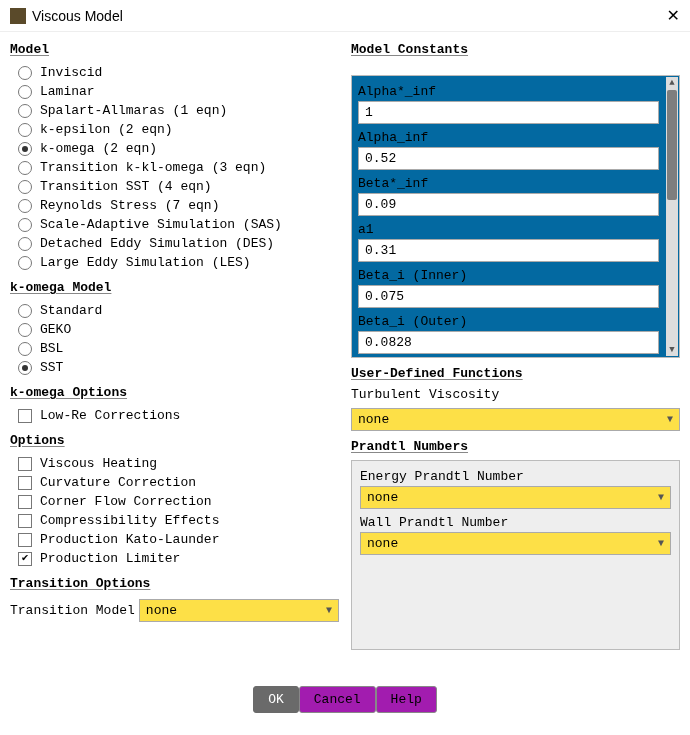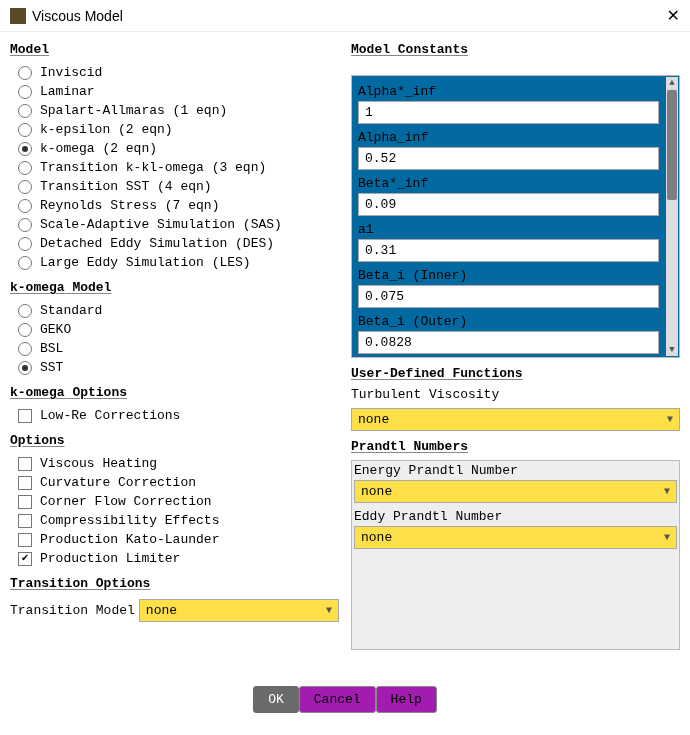--- a/index.html
+++ b/index.html
@@ -112,21 +112,21 @@
   padding:3px 6px;
   display:flex;
   justify-content:space-between;
   align-items:center;
   cursor:pointer;
 }
 .dropdown .caret { font-size:10px; color:#555; }
 .prandtl-box {
   border:1px solid #bbb;
   background:#eee;
-  padding:2px;
+  padding:8px;
   height:190px;
 }
 .transition-row {
   display:flex; align-items:center; gap:4px; margin-top:2px;
 }
 .transition-row .dropdown { flex:1; }
 .footer {
   display:flex; justify-content:center; padding:14px 0;
 }
 .btn {
@@ -283,21 +283,21 @@
       <span class="caret">▼</span>
     </div>
 
     <div class="group-title">Prandtl Numbers</div>
     <div class="prandtl-box" id="prandtl-box">
         <div class="sub-label">Energy Prandtl Number</div>
         <div class="dropdown" style="margin-bottom: 6px;">
           <span>none</span>
           <span class="caret">▼</span>
         </div>
-        <div class="sub-label">Eddy Prandtl Number</div>
+        <div class="sub-label">Wall Prandtl Number</div>
         <div class="dropdown" style="margin-bottom: 6px;">
           <span>none</span>
           <span class="caret">▼</span>
         </div>
       </div>
   </div>
 </div>
 
 <div class="footer">
   <button class="btn primary">OK</button>

